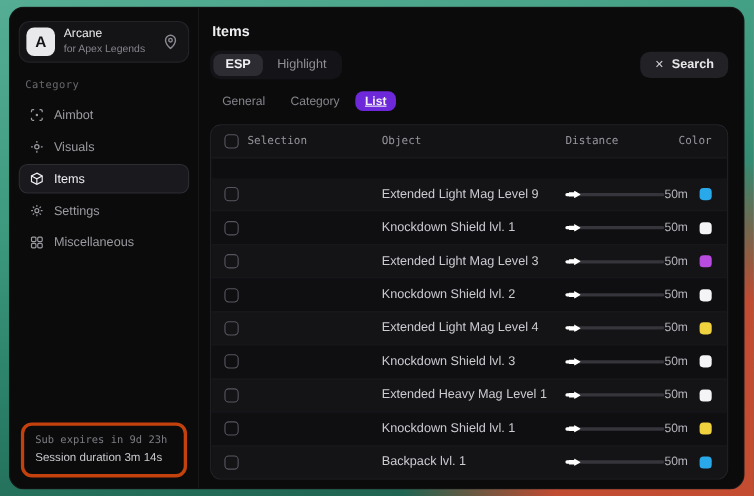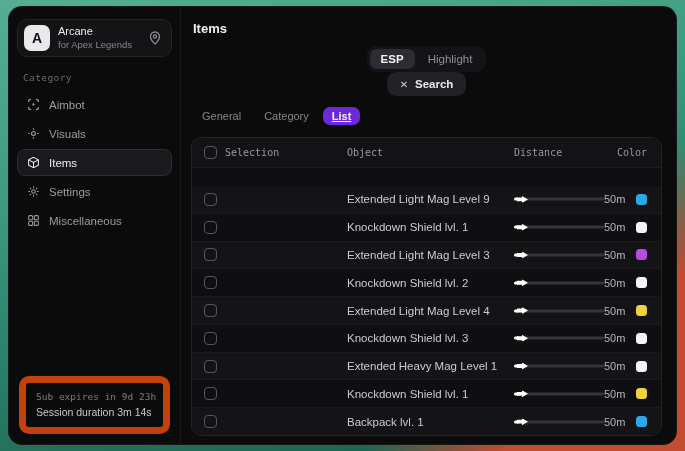--- a/index.html
+++ b/index.html
@@ -22,27 +22,27 @@
   .logo { width:26px; height:26px; border-radius:7px; background:#e9e9ec; color:#121214; font-weight:bold; font-size:14px; display:grid; place-items:center; flex:none; }
   .app-titles { flex:1; min-width:0; }
   .app-title { font-size:11px; font-weight:normal; color:#ededf0; line-height:1.25; }
   .app-sub { font-size:9.5px; color:#85858b; line-height:1.25; white-space:nowrap; }
   .pin { width:16px; height:16px; color:#8a8a90; flex:none; }
   .section-label { margin:15px 6px 7px; font-family:"DejaVu Sans Mono", monospace; font-size:9.5px; color:#68686e; letter-spacing:.4px; }
   .nav-item { display:flex; align-items:center; gap:9px; padding:6px 9px; margin:1px 0; border-radius:8px; border:1px solid transparent; color:#9b9ba1; font-size:11.5px; cursor:pointer; }
   .nav-item svg { width:13px; height:13px; flex:none; }
   .nav-item.active { background:#1a1a1e; border-color:#2d2d33; color:#ededf0; }
   .sb-spacer { flex:1; }
-  .footer-card { border:7px solid #c2410c; border-radius:10px; padding:8px 10px 9px; margin:0 2px 2px; }
+  .footer-card { border:3px solid #c2410c; border-radius:10px; padding:8px 10px 9px; margin:0 2px 2px; }
   .footer-line1 { font-family:"DejaVu Sans Mono", monospace; font-size:9.5px; color:#7c7c82; margin-bottom:4px; white-space:nowrap; }
   .footer-line2 { font-size:10.5px; color:#c9c9ce; white-space:nowrap; }
   
   .main { flex:1; display:flex; flex-direction:column; padding:10px 14px 8px 10px; min-width:0; }
   .page-title { font-size:13px; font-weight:bold; color:#f0f0f2; margin:4px 0 10px 2px; }
-  .tabs-row { display:flex; align-items:center; justify-content:space-between; margin-bottom:9px;flex-direction:column; }
+  .tabs-row { display:flex; align-items:center; justify-content:space-between; margin-bottom:9px; }
   .tab-group { display:flex; background:#141418; border-radius:9px; padding:3px; gap:2px; }
   .tab { padding:4px 11px; border-radius:7px; font-size:11.5px; color:#8f8f96; cursor:pointer; }
   .tab.active { background:#2c2c32; color:#f2f2f4; font-weight:600; }
   .search-btn { display:flex; align-items:center; gap:7px; background:#212126; border-radius:9px; padding:6px 13px; color:#e8e8ea; font-size:11.5px; font-weight:600; cursor:pointer; }
   .search-x { font-size:10px; color:#cfcfd4; font-weight:400; }
   .subtabs-row { display:flex; align-items:flex-start; gap:5px; margin:2px 0 12px 2px; }
   .subtab { padding:3px 9px; font-size:11px; color:#85858c; border-radius:7px; cursor:pointer; }
   .subtab.active { background:#6d28d9; color:#f2f2f4; font-weight:600;text-decoration:underline; }
   
   .table { flex:1; border:1px solid #222227; border-radius:10px; overflow:hidden; display:flex; flex-direction:column; background:#0e0e10; min-height:0;gap:18px; }

